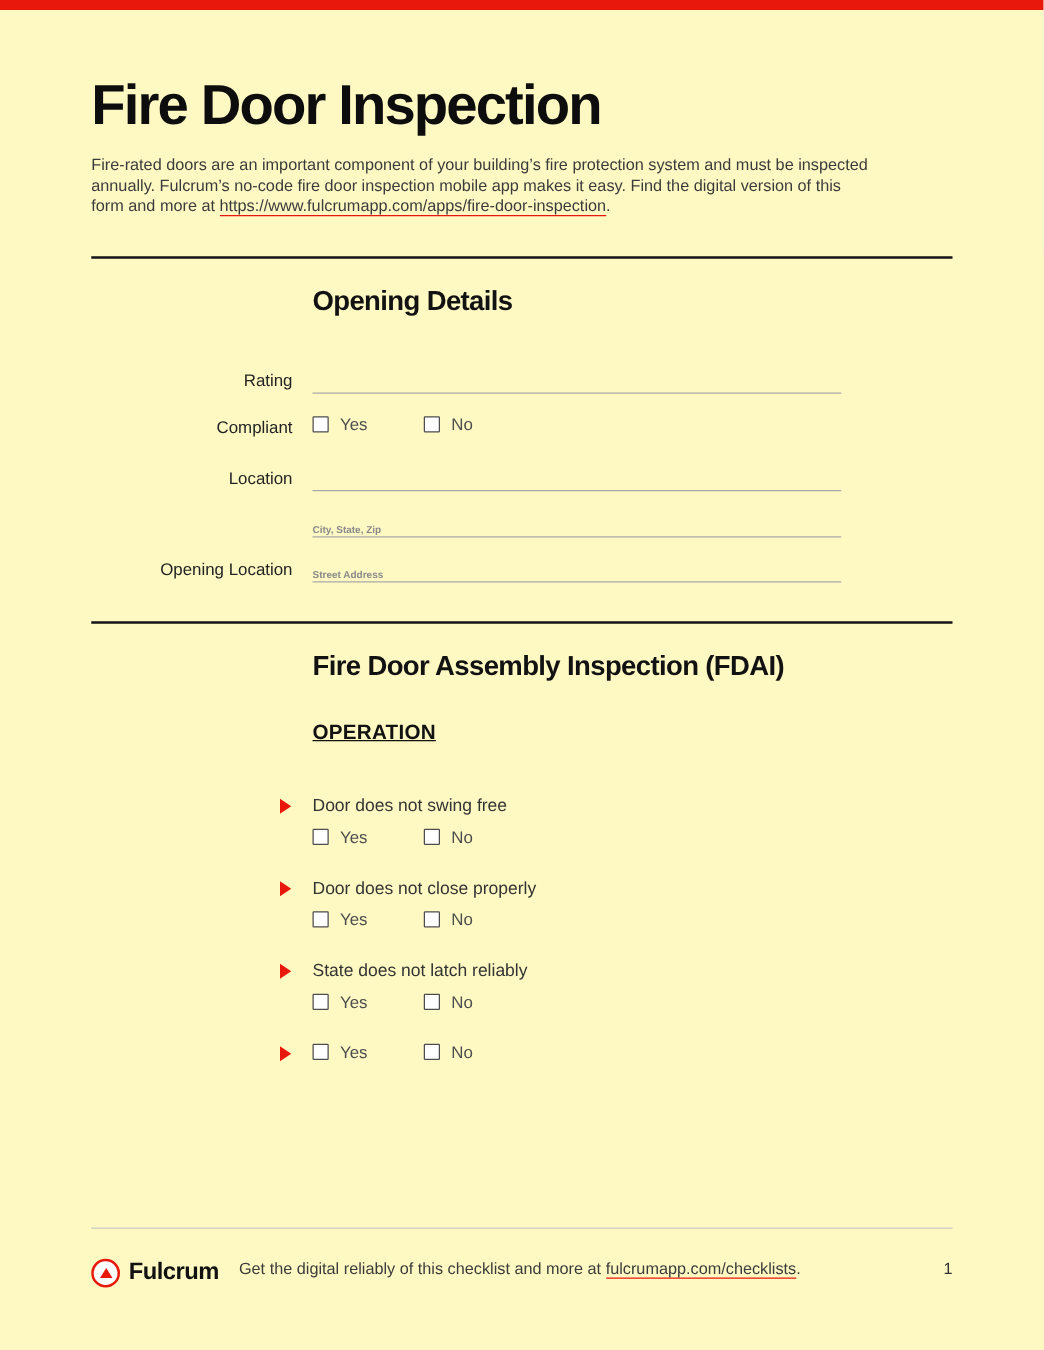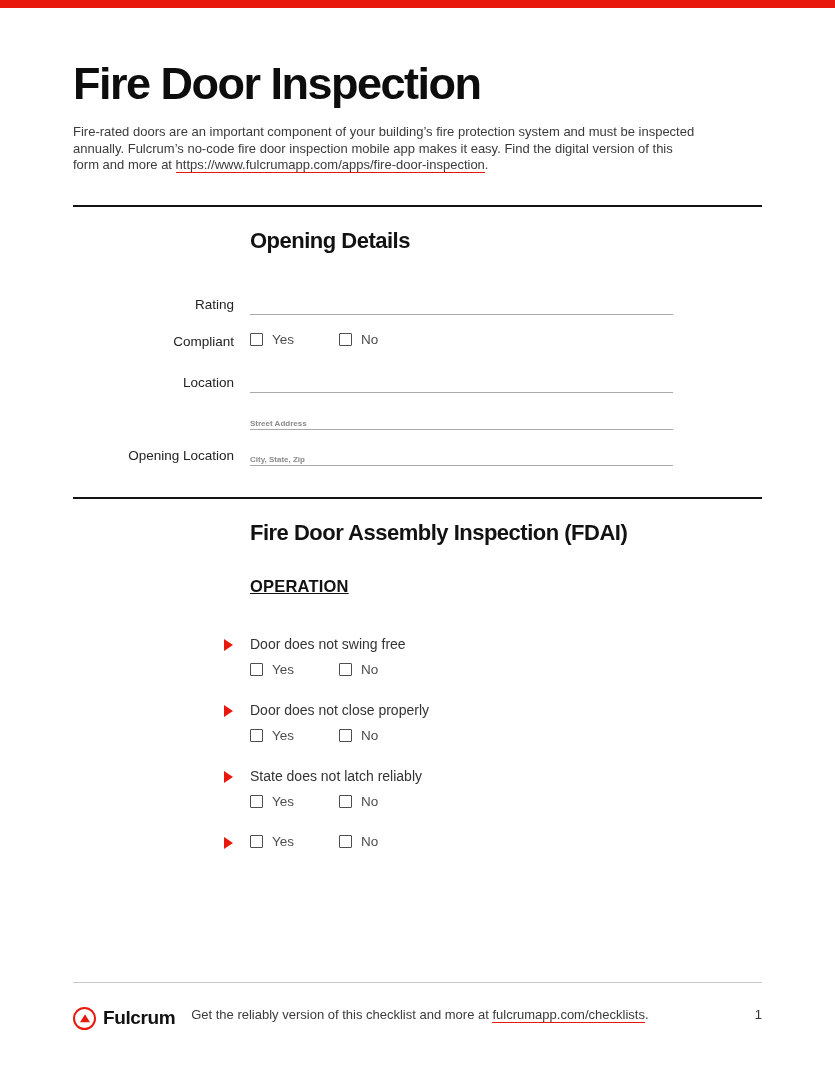--- a/index.html
+++ b/index.html
@@ -1,20 +1,20 @@
 <!DOCTYPE html>
 <html style="--red: #e8190c;"><head>
 <meta charset="utf-8">
 <style>
   * { margin:0; padding:0; box-sizing:border-box; }
   html,body { background:#e9e9e9; }
   body { font-family:"Liberation Sans", sans-serif; }
   .page {
     position:relative; width:835px; height:1080px; margin:0 auto;
-    background:#ffffff; overflow:hidden;
+    background:#fef9c3; overflow:hidden;
     color:#3b3b3b;
   }
   .top-bar { position:absolute; top:0; left:0; width:100%; height:8px; background:var(--red,#e8190c); }
   .content { padding:0 73px; }
 
   .doc-title {
     margin-top:60px;
     font-size:45px; font-weight:800; letter-spacing:-1.5px;
     color:#0d0d0d; line-height:1.05;
   }
@@ -139,24 +139,24 @@
 
       <div class="field-row">
         <div class="field-label">Location</div>
         <div class="field-line"></div>
       </div>
 
       <div class="field-row">
         <div class="field-label">Opening Location</div>
         <div class="addr-lines">
           <div class="addr-line">
-            <span class="addr-sub">Street Address</span>
+            <span class="addr-sub">City, State, Zip</span>
           </div>
           <div class="addr-line">
-            <span class="addr-sub">City, State, Zip</span>
+            <span class="addr-sub">Street Address</span>
           </div>
         </div>
       </div>
 
     </div>
 
     <hr class="section-rule-2">
 
     <h2 class="section-heading">Fire Door Assembly Inspection (FDAI)</h2>
     <h3 class="fdai-subheading">OPERATION</h3>
@@ -210,17 +210,17 @@
         </div>
       </div>
 
     </div>
   </div>
 
   <div class="footer">
     <div class="footer-row">
       <span class="logo-mark"></span>
       <span class="brand-name">Fulcrum</span>
-      <span class="footer-text"><span>Get the reliably version of this checklist and more at </span><a>fulcrumapp.com/checklists</a><span>.</span></span>
+      <span class="footer-text"><span>Get the digital reliably of this checklist and more at </span><a>fulcrumapp.com/checklists</a><span>.</span></span>
       <span class="page-number">1</span>
     </div>
   </div>
 </div>
 
 </body></html>

